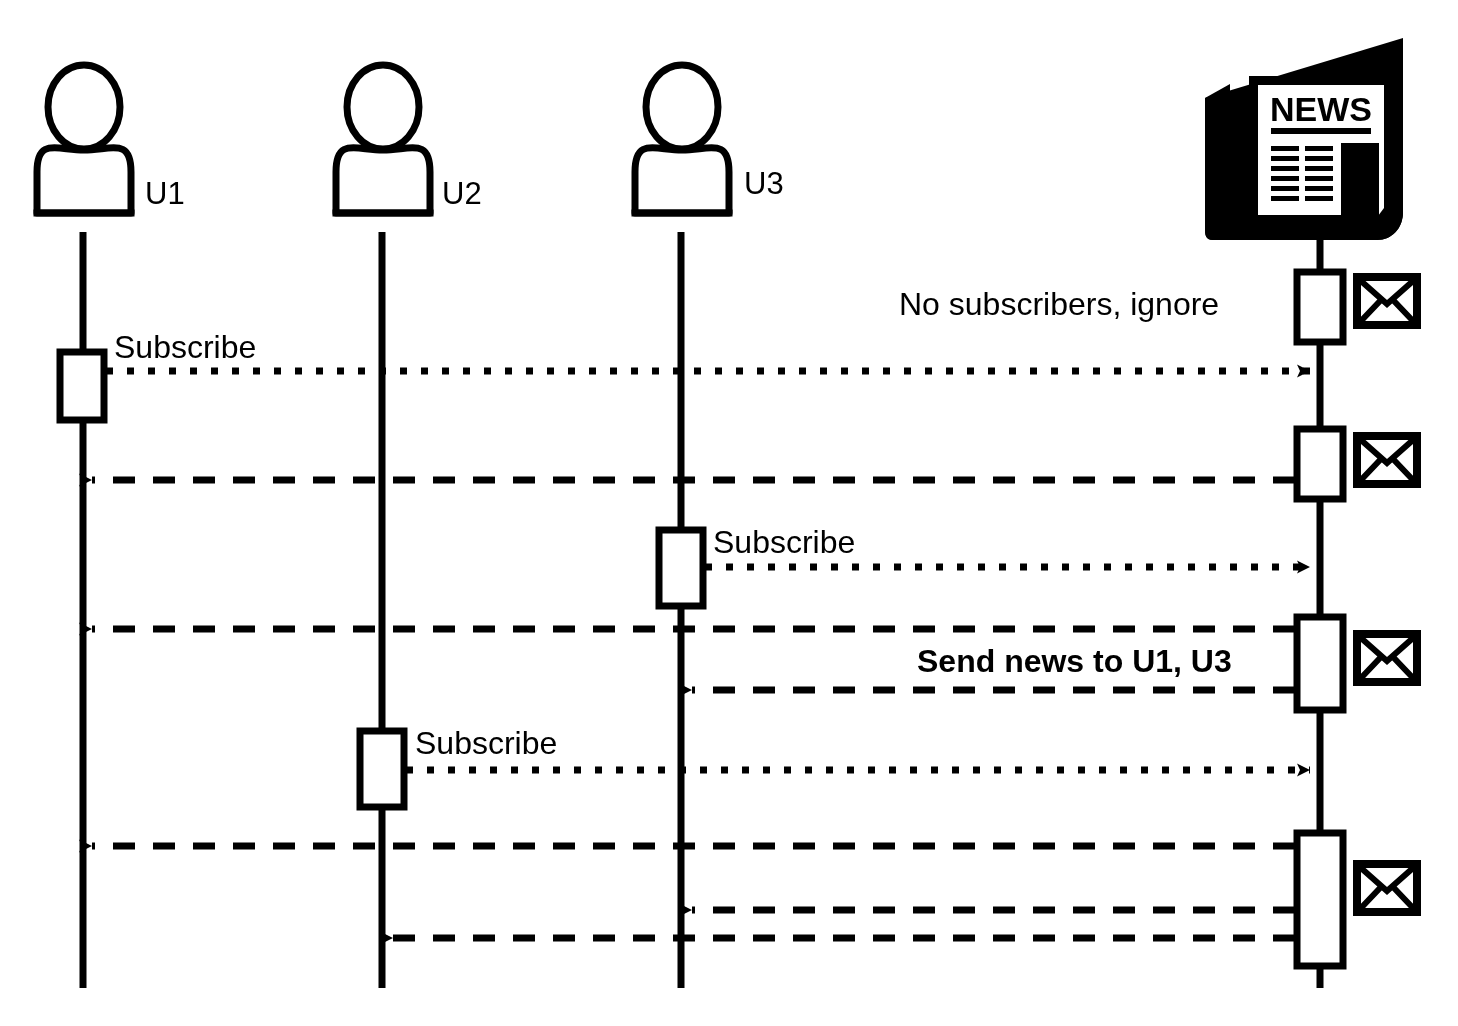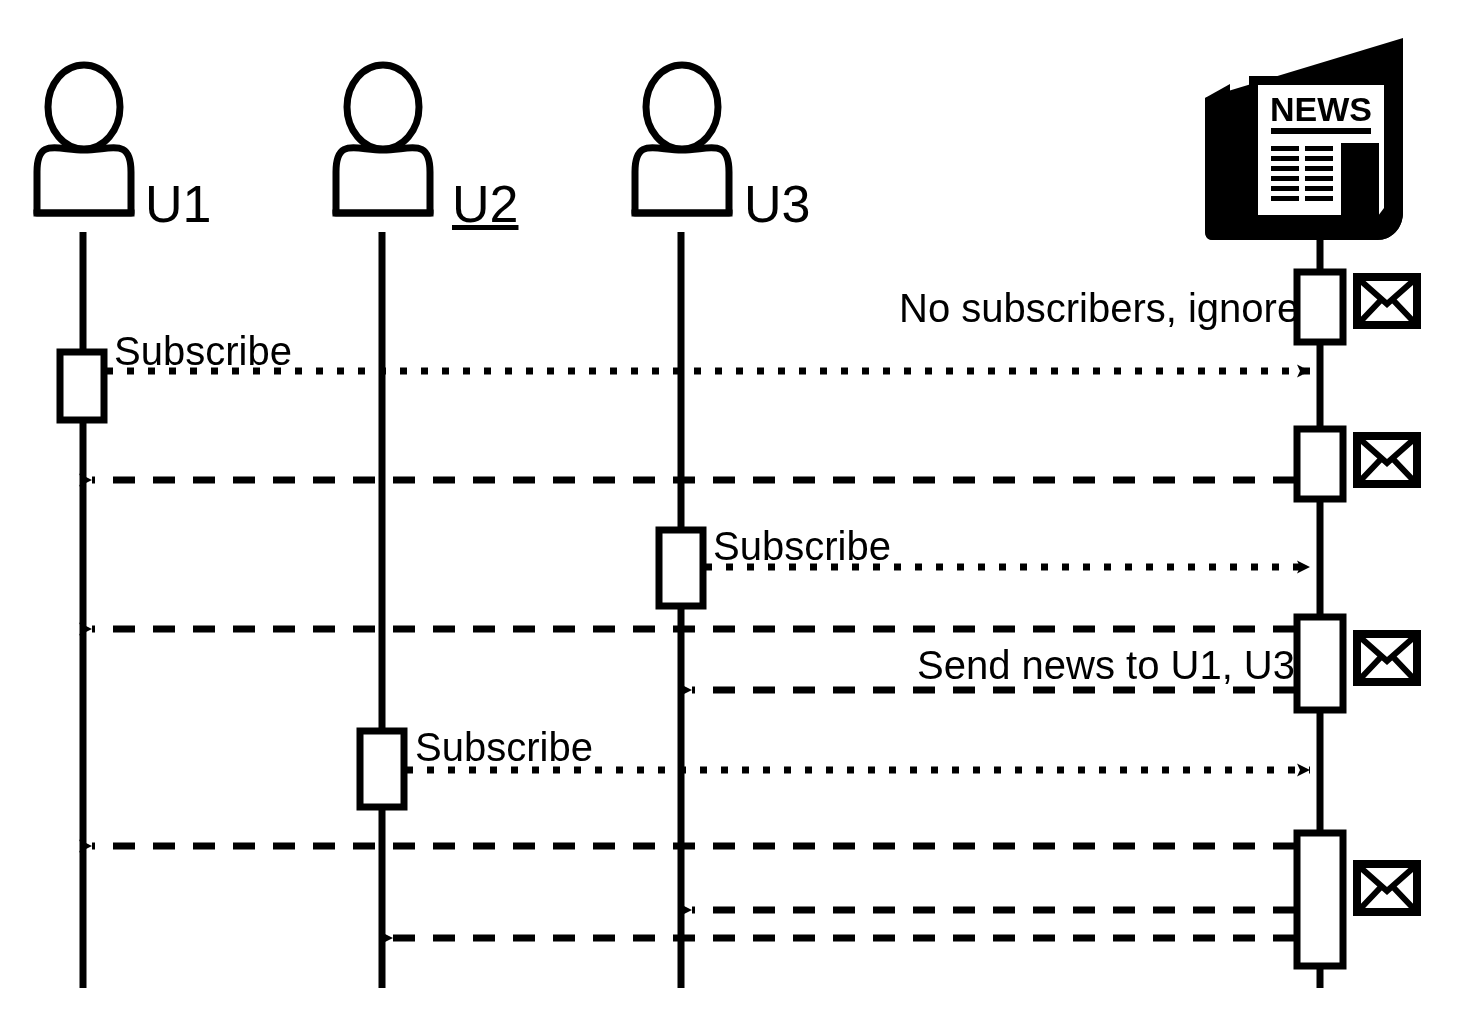--- a/index.html
+++ b/index.html
@@ -6,22 +6,22 @@
   body{font-family:"Liberation Sans", sans-serif;}
   #canvas{position:relative;width:1458px;height:1026px;background:#ffffff;overflow:hidden;}
   #svgroot{position:absolute;left:0;top:0;width:1458px;height:1026px;}
   .lbl{
     position:absolute;
     font-family:"Liberation Sans", sans-serif;
     color:#000000;
     white-space:nowrap;
     line-height:1;
   }
-  .actor-label{font-size:52px;}
-  .msg-label{font-size:40px;}
+  .actor-label{font-size:31px;}
+  .msg-label{font-size:32px;}
 </style>
 </head>
 <body>
 
 <div id="canvas">
 
   <svg id="svgroot" viewBox="0 0 1458 1026" xmlns="http://www.w3.org/2000/svg">
 
     <defs>
       <marker id="arrowL" markerWidth="14" markerHeight="14" refX="1" refY="7" orient="auto" markerUnits="userSpaceOnUse">
@@ -131,28 +131,28 @@
       <path d="M 1361,678 L 1380,658 M 1413,678 L 1394,658" fill="none" stroke="#000" stroke-width="6"></path>
     </g>
     <g>
       <rect x="1357" y="864" width="60" height="48" fill="#fff" stroke="#000" stroke-width="8"></rect>
       <path d="M 1361,868 L 1387,891 L 1413,868" fill="none" stroke="#000" stroke-width="6"></path>
       <path d="M 1361,908 L 1380,888 M 1413,908 L 1394,888" fill="none" stroke="#000" stroke-width="6"></path>
     </g>
   </svg>
 
   <div class="lbl actor-label" style="left:145px; top:178px;">U1</div>
-  <div class="lbl actor-label" style="left:452px; top:178px;text-decoration:underline;">U2</div>
-  <div class="lbl actor-label" style="left:744px; top:178px;">U3</div>
+  <div class="lbl actor-label" style="left:442px; top:178px;">U2</div>
+  <div class="lbl actor-label" style="left:744px; top:168px;">U3</div>
 
   <div class="lbl msg-label" style="left:114px; top:331px;">Subscribe</div>
 
   <div class="lbl msg-label" style="left:899px; top:288px;">No subscribers, ignore</div>
 
 
   <div class="lbl msg-label" style="left:713px; top:526px;">Subscribe</div>
 
-  <div class="lbl msg-label" style="left:917px; top:645px;">Send news to U1, U3</div>
+  <div class="lbl msg-label" style="left:917px; top:645px;font-weight:bold;">Send news to U1, U3</div>
 
   <div class="lbl msg-label" style="left:415px; top:727px;">Subscribe</div>
 
 
 </div>
 
 </body></html>

